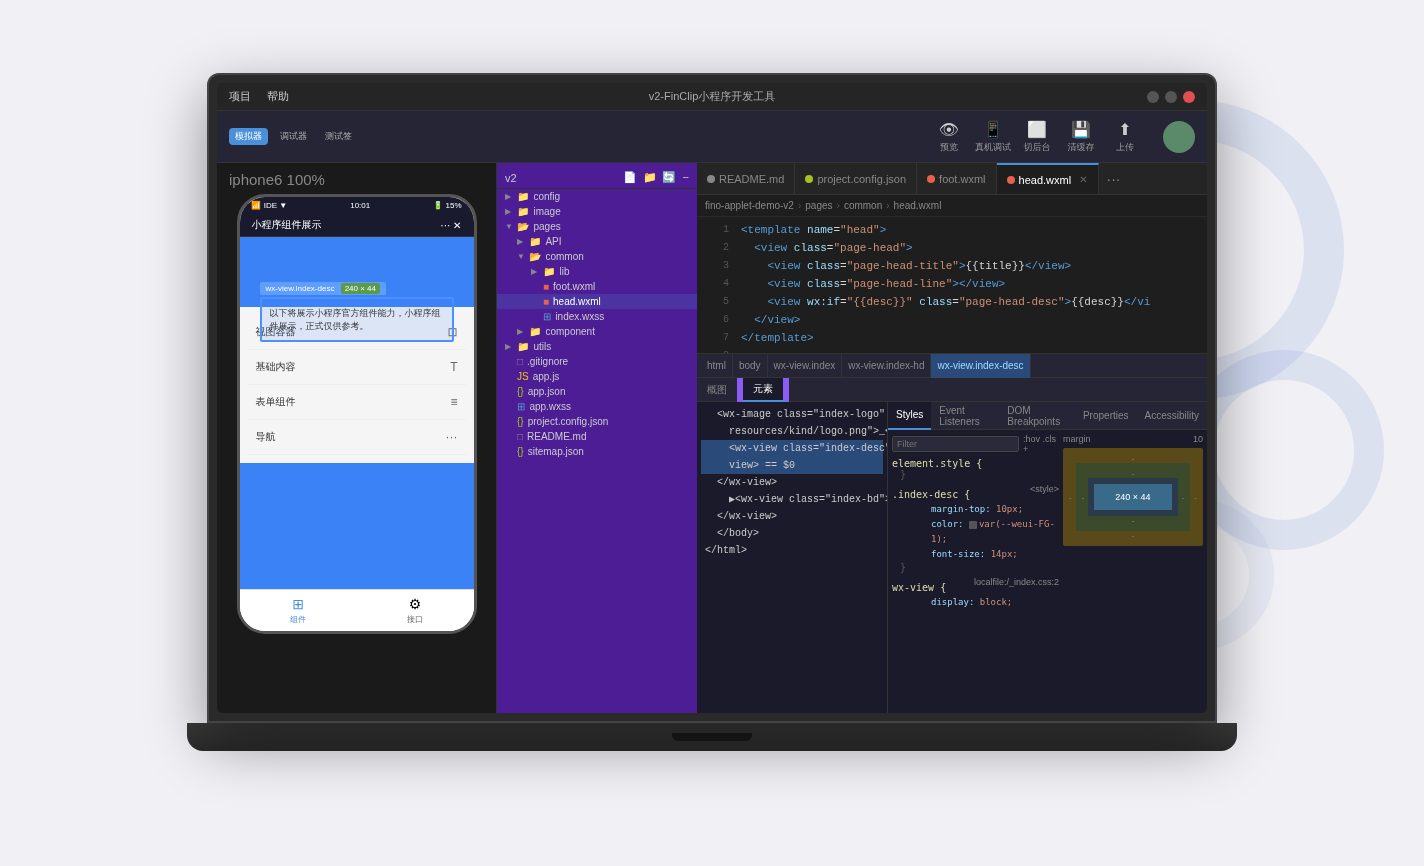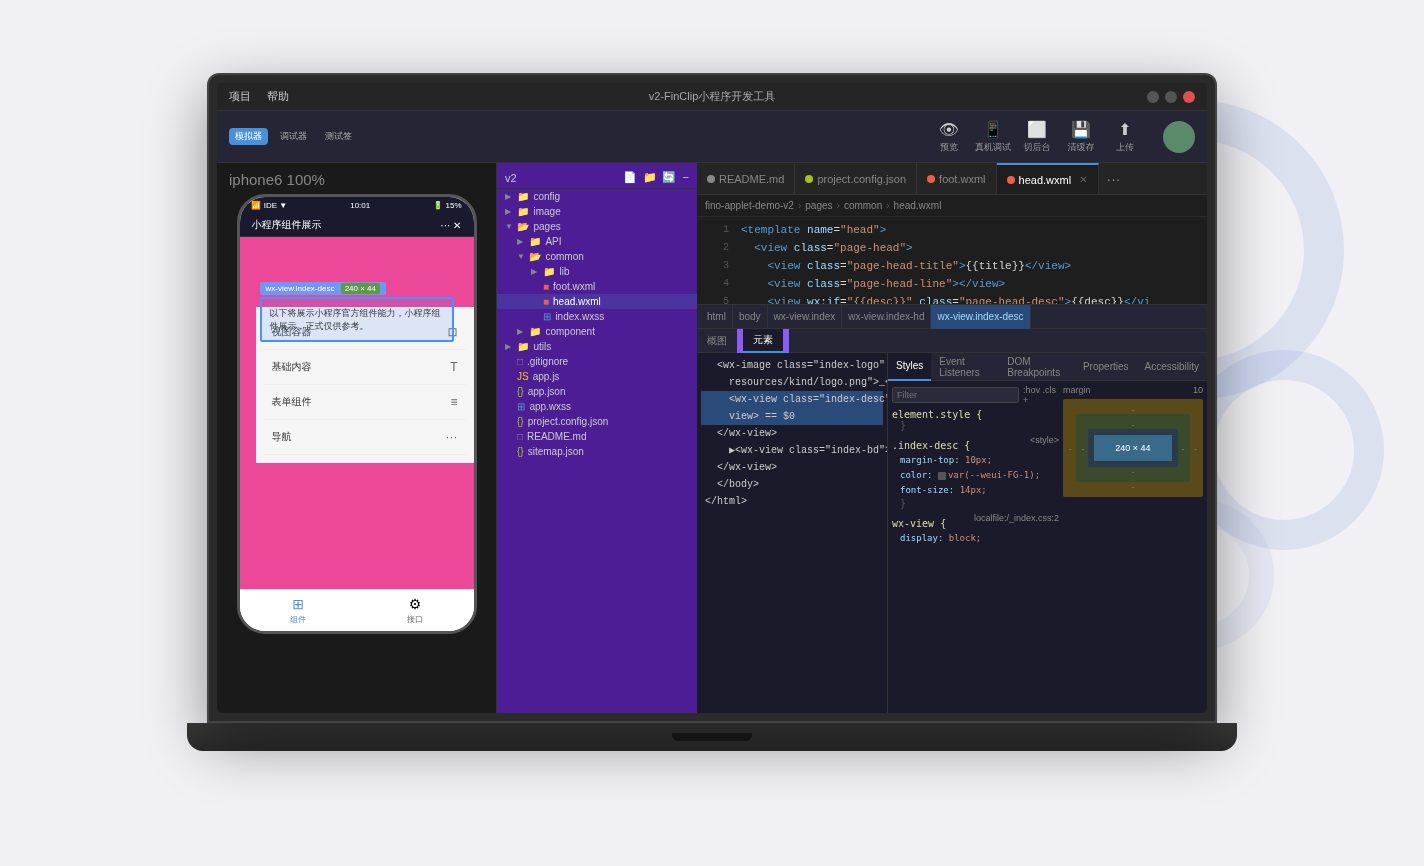--- a/index.html
+++ b/index.html
@@ -181,24 +181,23 @@
       font-size: 10px;
       padding: 4px 12px;
       display: flex;
       justify-content: space-between;
       align-items: center;
       border-bottom: 1px solid #333;
     }
 
     .phone-content {
       flex: 1;
-      background: #ec4899;
+      background: #3b82f6;
       overflow: hidden;
       position: relative;
-      padding-left: 16px;
     }
 
     .element-highlight {
       position: absolute;
       top: 40px;
       left: 20px;
       right: 20px;
     }
 
     .element-label {
@@ -491,21 +490,21 @@
       color: #d4d4d4;
       white-space: pre;
     }
 
     .kw-blue { color: #569cd6; }
     .kw-attr { color: #9cdcfe; }
     .kw-string { color: #ce9178; }
 
     
     .bottom-panel {
-      height: 409px;
+      height: 360px;
       background: #1a1a2a;
       border-top: 1px solid #333;
       display: flex;
       flex-direction: column;
       flex-shrink: 0;
     }
 
     .bottom-panel-tabs {
       height: 24px;
       background: #252535;
@@ -660,20 +659,21 @@
       font-size: 9px;
       float: right;
     }
 
     .style-prop {
       font-family: monospace;
       font-size: 9px;
       color: #9cdcfe;
       padding-left: 8px;
       line-height: 15px;
+      margin-left: 31px;
     }
 
     .style-val {
       color: #ce9178;
     }
 
     
     .box-model {
       width: 140px;
       flex-shrink: 0;

